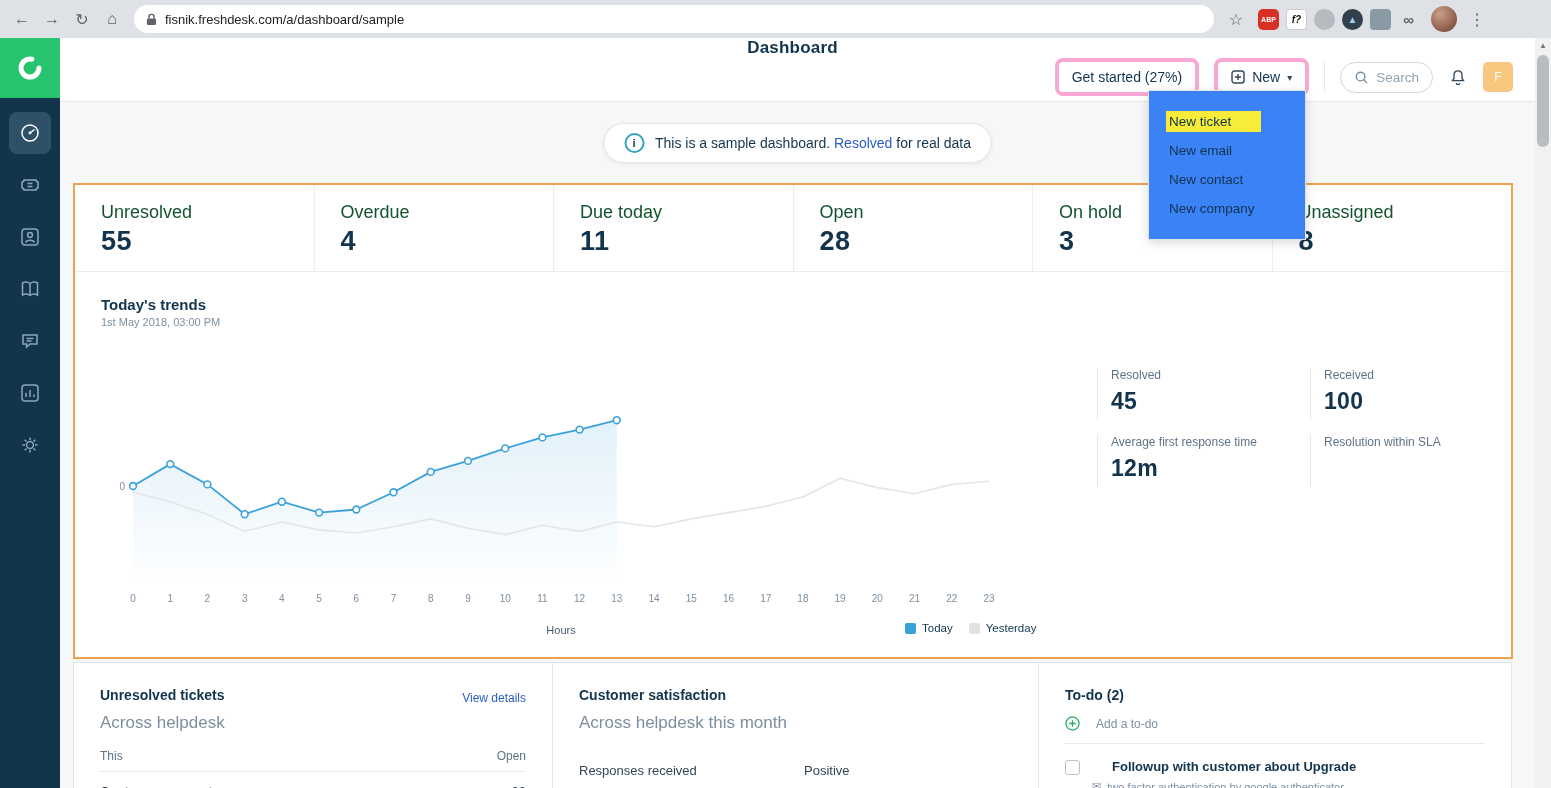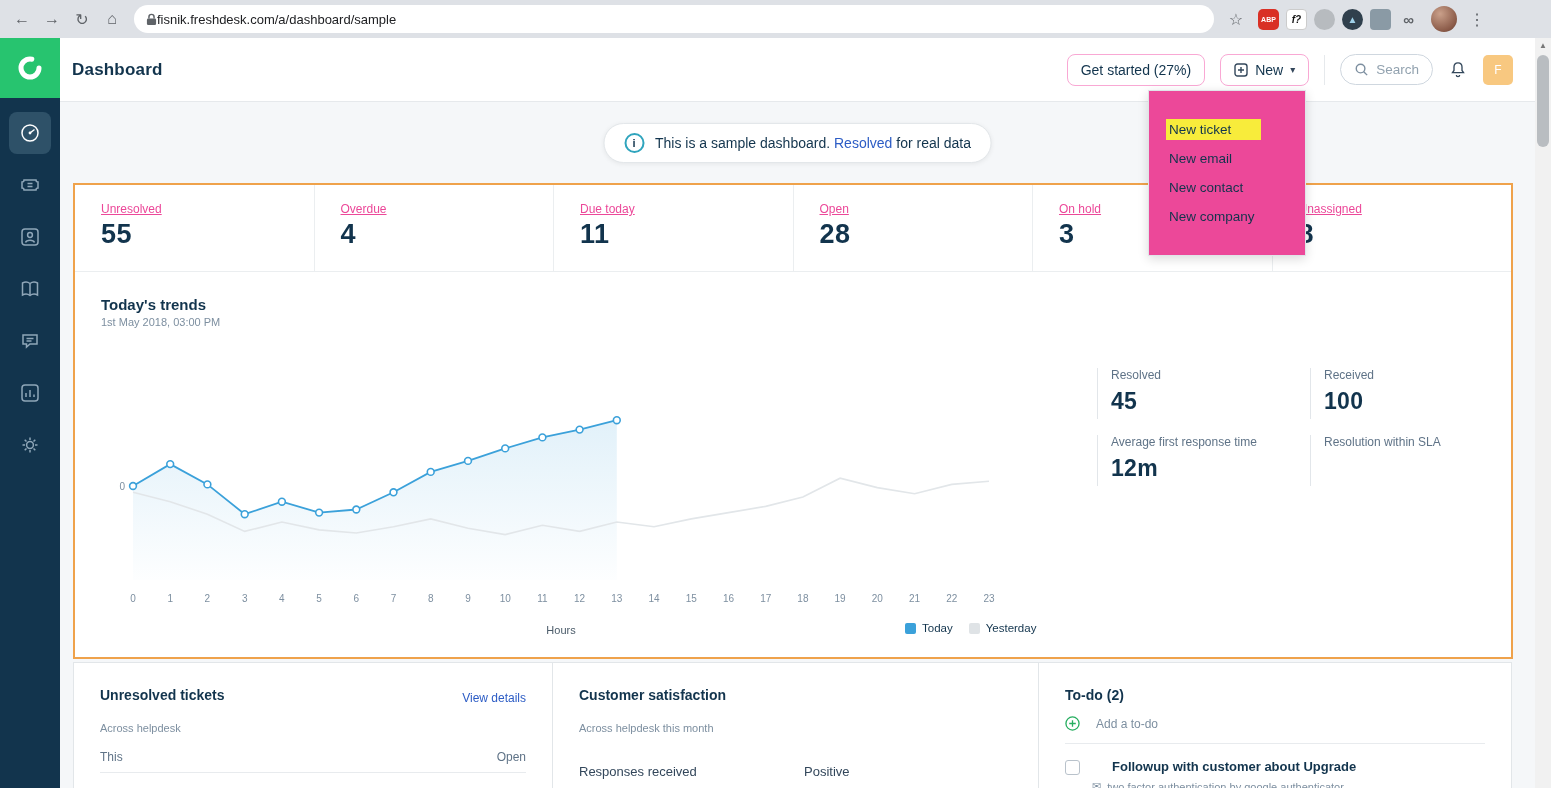--- a/index.html
+++ b/index.html
@@ -5,21 +5,21 @@
   * { box-sizing: border-box; margin: 0; padding: 0; }
   html,body { width:1551px; height:788px; overflow:hidden; }
   body { font-family:"Liberation Sans", sans-serif; background:#f5f7f9; position:relative; color:#12344d; }
 
   
   .browser-bar { position:absolute; top:0; left:0; right:0; height:38px; background:#dee1e6;
     display:flex; align-items:center; padding:0 8px; gap:2px; z-index:80; }
   .nav-btn { width:28px; height:28px; border-radius:50%; display:flex; align-items:center;
     justify-content:center; color:#5f6368; font-size:16px; cursor:pointer; flex:0 0 auto;}
   .omnibox { flex:1; max-width:1080px; height:28px; background:#fff; border-radius:14px;
-    display:flex; align-items:center; padding:0 12px; margin:0 6px; font-size:13px; color:#202124; }
+    display:flex; align-items:center; gap:8px; padding:0 12px; margin:0 6px; font-size:13px; color:#202124; }
   .ext-strip { display:flex; align-items:center; gap:7px; margin:0 6px; }
   .ext { width:21px; height:21px; border-radius:4px; display:flex; align-items:center; justify-content:center;
     font-size:7px; font-weight:bold; color:#fff; }
   .ext.abp { background:#d93025; border-radius:5px; }
   .ext.fq { background:#fff; color:#111; font-size:10px; font-style:italic; border:1px solid #ccc; }
   .ext.circ { background:#b7bbbf; border-radius:50%; }
   .ext.dark { background:#30404d; border-radius:50%; color:#9fd0e8; font-size:10px;}
   .ext.misc { background:#8a9aa5; }
   .ext.inf { background:transparent; color:#5f6368; font-size:15px; font-weight:bold; }
   .browser-avatar { width:26px; height:26px; border-radius:50%;
@@ -34,24 +34,24 @@
   .sidebar { position:absolute; left:0; top:38px; bottom:0; width:60px; background:#12344d; z-index:30; }
   .logo { width:60px; height:60px; background:#27c46f; display:flex; align-items:center; justify-content:center; cursor:pointer; }
   .side-icons { display:flex; flex-direction:column; align-items:center; padding-top:14px; gap:10px; }
   .side-item { width:42px; height:42px; border-radius:8px; display:flex; align-items:center; justify-content:center; cursor:pointer; }
   .side-item.active { background:#2e5168; }
   .side-item svg { stroke:#8fa6b8; fill:none; stroke-width:1.5; }
   .side-item.active svg { stroke:#ffffff; }
 
   
   .app-header { position:absolute; left:60px; top:38px; right:16px; height:64px; background:#fff;
-    border-bottom:1px solid #e6e9ec; display:flex; align-items:center; padding:0 22px 0 12px; z-index:40; }
+    border-bottom:1px solid #e6e9ec; display:flex; align-items:center; padding:0 22px 0 12px; z-index:40;flex-direction:column; }
   .app-title { font-size:17px; font-weight:bold; letter-spacing:.2px; }
   .header-right { margin-left:auto; display:flex; align-items:center; gap:15px; }
-  .btn-outline { display:flex; align-items:center; gap:7px; border:1px solid #f9a8d4; border-radius:8px;
+  .btn-outline { display:flex; align-items:center; gap:7px; border:4px solid #f9a8d4; border-radius:8px;
     background:#fff; padding:7px 13px; font-size:14px; color:#12344d; cursor:pointer; white-space:nowrap; }
   .caret { font-size:10px; color:#33475b; }
   .header-divider { width:1px; height:30px; background:#e6e9ec; }
   .search-box { display:flex; align-items:center; gap:7px; border:1px solid #cfd7df; border-radius:16px;
     height:31px; padding:0 13px; color:#92a2af; font-size:13.5px; cursor:text; }
   .bell-wrap { display:flex; align-items:center; cursor:pointer; }
   .header-avatar { width:30px; height:30px; border-radius:5px; background:#f8c880; color:#fff;
     display:flex; align-items:center; justify-content:center; font-size:12px; cursor:pointer; }
 
   
@@ -62,21 +62,21 @@
     display:flex; align-items:center; gap:11px; padding:9px 20px; font-size:14px; white-space:nowrap; z-index:5;}
   .info-icon { width:20px; height:20px; border-radius:50%; border:2px solid #2fa4bd; color:#12344d;
     display:flex; align-items:center; justify-content:center; font-size:11px; font-weight:bold; flex:0 0 auto; }
   .banner a { color:#2c5cc5; text-decoration:none; cursor:pointer; }
 
   .dash-container { position:absolute; left:13px; top:81px; width:1440px; background:#fff;
     border:2px solid #efa24b; }
   .stats-row { display:flex; height:87px; border-bottom:1px solid #ebeef0; }
   .stat { flex:1; padding:17px 0 0 26px; border-left:1px solid #ebeef0; cursor:pointer; }
   .stat:first-child { border-left:none; }
-  .stat-label { font-size:12px; color:#ec4899;text-decoration:underline; }
+  .stat-label { font-size:18px; color:#14532d; }
   .stat-value { font-size:27px; font-weight:bold; margin-top:3px; letter-spacing:.4px; }
 
   .trends-section { position:relative; height:385px; }
   .trends-title { position:absolute; left:26px; top:24px; font-size:15px; font-weight:bold; }
   .trends-sub { position:absolute; left:26px; top:44px; font-size:11px; color:#7d8fa0; }
   .chart-wrap { position:absolute; left:36px; top:92px; width:900px; height:268px; }
   .hours-label { position:absolute; left:36px; top:352px; width:900px; text-align:center;
     font-size:11px; color:#4a5b69; }
   .legend { position:absolute; left:830px; top:350px; display:flex; gap:16px; align-items:center;
     font-size:11.5px; color:#12344d; }
@@ -88,21 +88,21 @@
   .metric { border-left:1px solid #e2e6ea; padding-left:13px; }
   .metric-label { font-size:12px; color:#5f7387; }
   .metric-value { font-size:23px; font-weight:bold; margin-top:6px; letter-spacing:.3px; }
 
   
   .bottom-row { position:absolute; left:13px; top:560px; width:1440px; display:flex; }
   .panel { background:#fff; border:1px solid #e2e6e9; height:232px; padding:24px 26px; position:relative; }
   .panel + .panel { margin-left:-1px; }
   .p1 { width:480px; } .p2 { width:487px; } .p3 { width:474px; }
   .panel-title { font-size:14px; font-weight:bold; }
-  .panel-sub { font-size:11px; color:#7d8fa0; margin-top:19px; }
+  .panel-sub { font-size:17px; color:#7d8fa0; margin-top:10px; }
   .view-details { position:absolute; right:26px; top:28px; font-size:12px; color:#2c5cc5; cursor:pointer;text-align:center; }
   .mini-table { margin-top:16px; font-size:12px; }
   .mini-head { display:flex; justify-content:space-between; color:#5f7387; padding-bottom:8px;
     border-bottom:1px solid #e8ebee; }
   .mini-row { display:flex; justify-content:space-between; padding:12px 0; border-bottom:1px solid #e8ebee;
     font-size:13px; cursor:pointer; }
   .mini-row .grp { font-weight:bold; }
 
   .sat-cols { display:flex; margin-top:30px; }
   .sat-col1 { width:225px; }
@@ -111,22 +111,22 @@
 
   .todo-add { display:flex; align-items:center; gap:16px; margin-top:13px; padding-bottom:12px;
     border-bottom:1px solid #e8ebee; color:#7d8fa0; font-size:12px; cursor:pointer; }
   .todo-item { display:flex; gap:12px; margin-top:15px; cursor:pointer; }
   .checkbox { width:15px; height:15px; border:1px solid #b9c2cb; border-radius:3px; background:#fff;
     flex:0 0 auto; margin-top:1px; cursor:pointer; }
   .todo-title { font-size:13px; font-weight:bold;padding-left:20px; }
   .todo-note { display:flex; align-items:center; gap:6px; margin-top:6px; font-size:11px; color:#7d8fa0; }
 
   
-  .dropdown { position:absolute; left:1148px; top:90px; width:158px; background:#ec4899;
-    border:1px solid #e0e4e8; box-shadow:0 3px 10px rgba(0,0,0,.14); padding:24px 0; z-index:60; }
+  .dropdown { position:absolute; left:1148px; top:90px; width:158px; background:#3b82f6;
+    border:1px solid #e0e4e8; box-shadow:0 3px 10px rgba(0,0,0,.14); padding:16px 0; z-index:60; }
   .menu-item { padding:7px 20px; font-size:13.5px; color:#12344d; cursor:pointer; }
   .menu-item .hl { background:#f8ec3b; padding:3px 30px 3px 3px; margin-left:-3px; }
 </style>
 </head>
 <body>
 
 <div class="browser-bar">
   <div class="nav-btn">←</div>
   <div class="nav-btn">→</div>
   <div class="nav-btn">↻</div>

